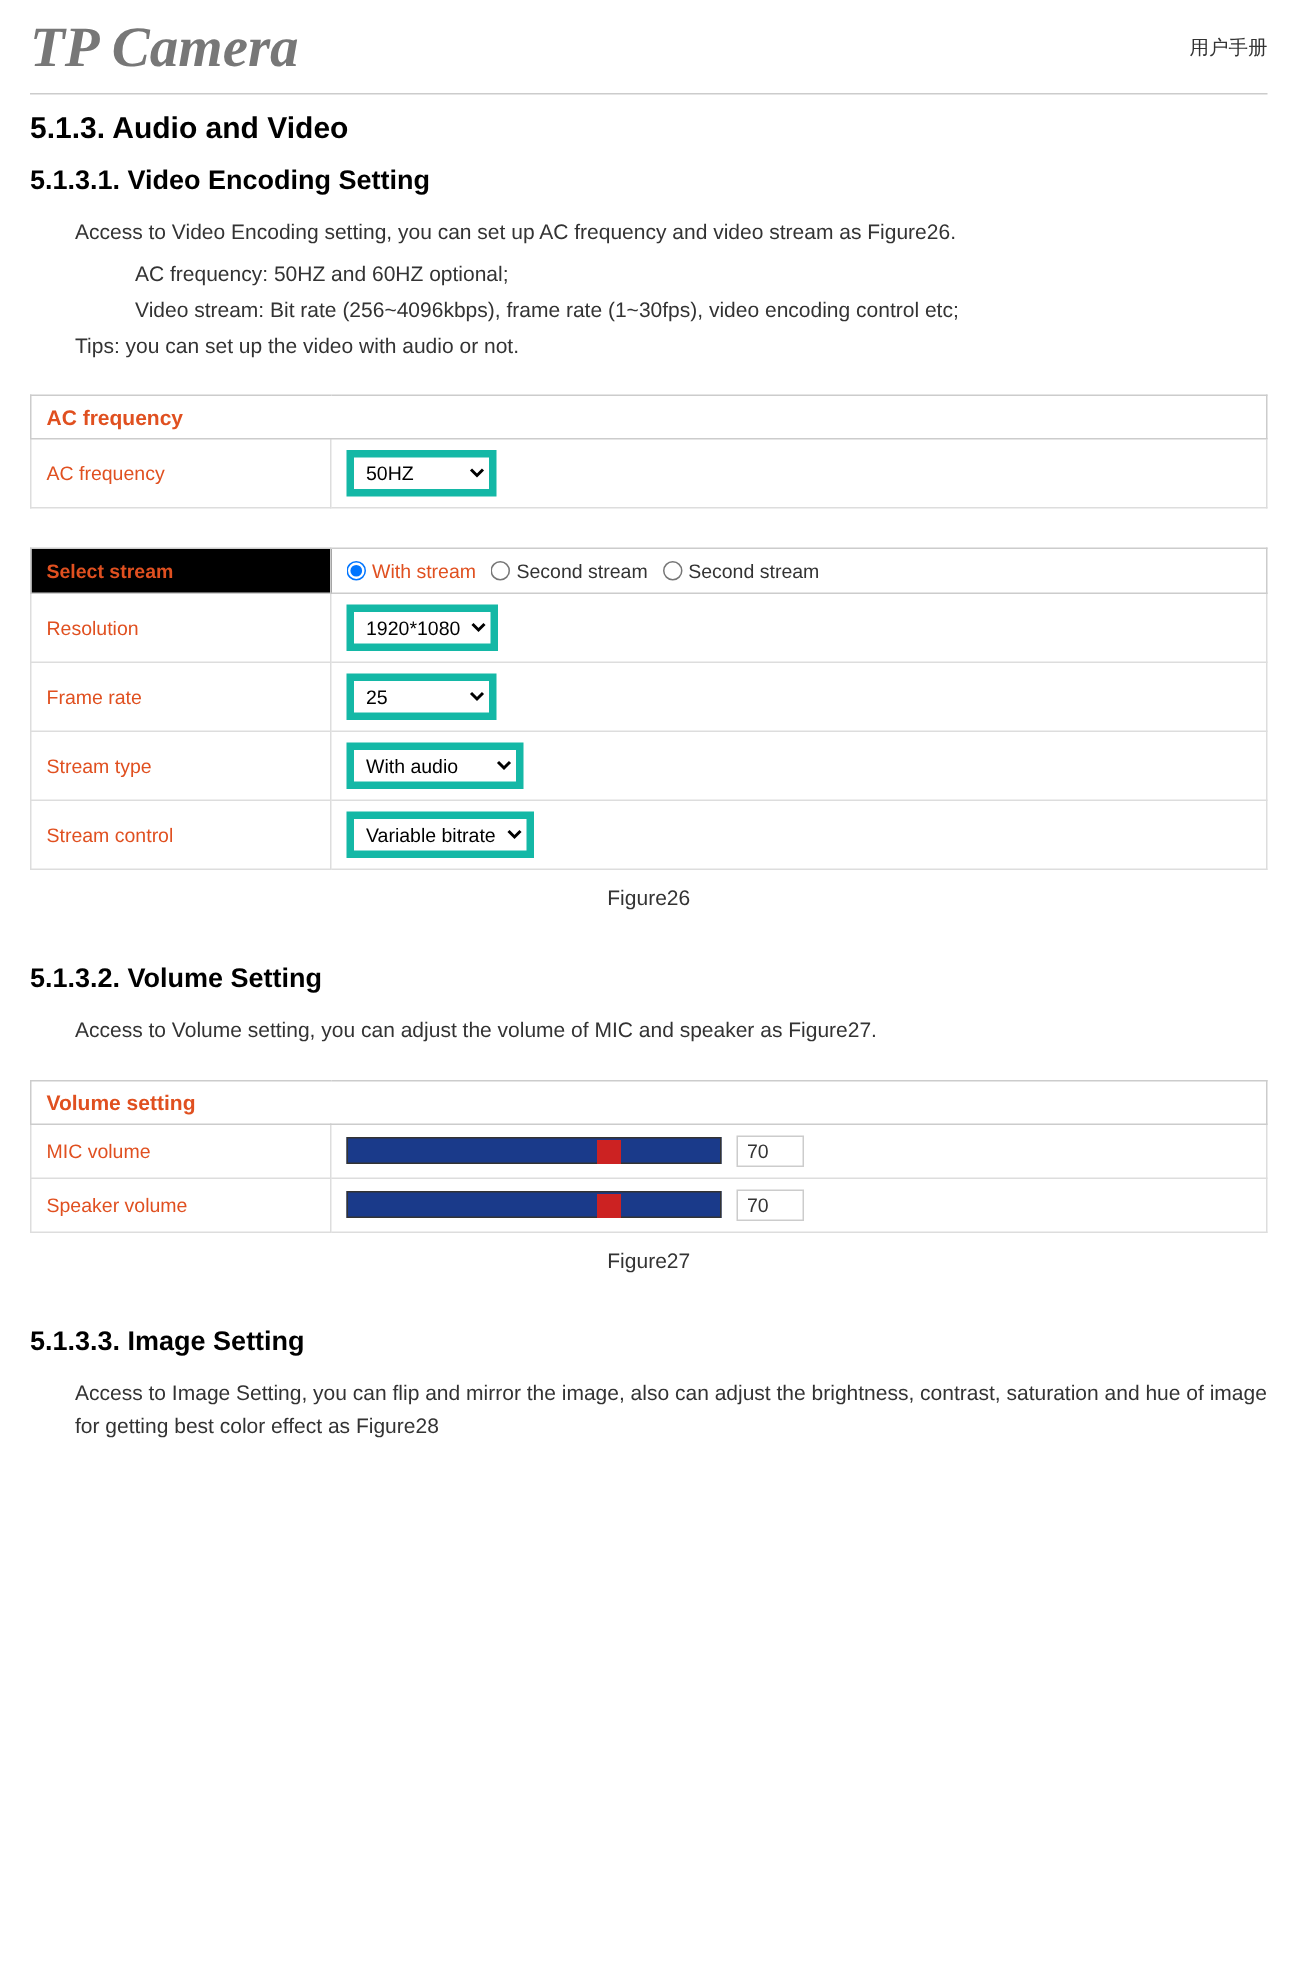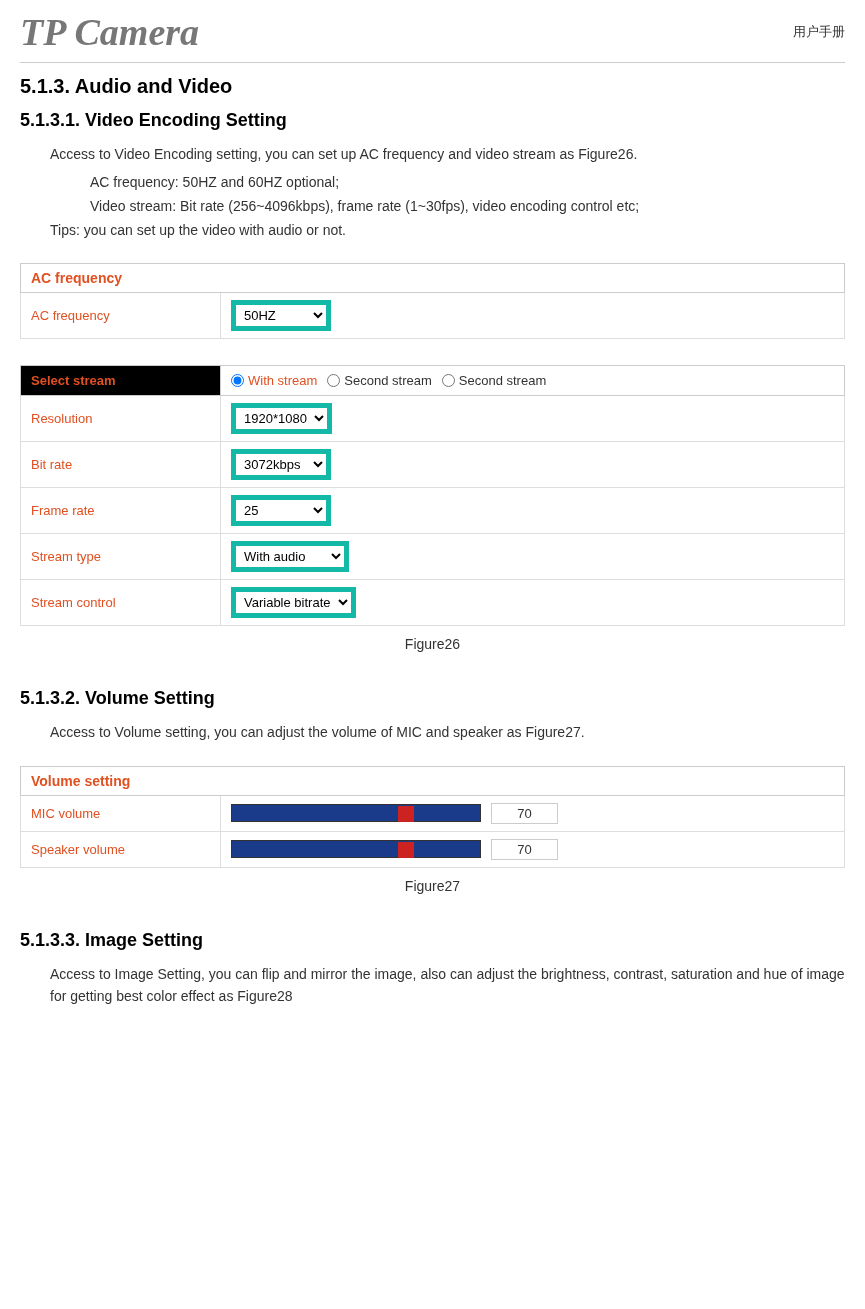--- a/index.html
+++ b/index.html
@@ -129,24 +129,23 @@
     .volume-thumb {
       position: absolute;
       width: 16px;
       height: 16px;
       background: #cc2222;
       top: 1px;
       left: calc(70% - 8px);
     }
     .volume-value {
       border: 1px solid #ccc;
-      padding: 2px 22px;
-      width: 67px;
-      font-size: 13px;
-      text-align: center;
+      padding: 2px 6px;
+      width: 45px;
+      font-size: 13px;
       background: #fff;
     }
   </style>
 </head>
 <body>
 
 
 
 
 <div class="header">
@@ -227,31 +226,20 @@
     <td class="label">Resolution</td>
     <td class="control">
       <select class="setting-select">
         <option>1920*1080</option>
         <option>1280*720</option>
         <option>640*480</option>
       </select>
     </td>
   </tr>
   <tr>
-    <td class="label">Bit rate</td>
-    <td class="control">
-      <select class="setting-select">
-        <option>3072kbps</option>
-        <option>2048kbps</option>
-        <option>1024kbps</option>
-        <option>512kbps</option>
-      </select>
-    </td>
-  </tr>
-  <tr>
     <td class="label">Frame rate</td>
     <td class="control">
       <select class="setting-select">
         <option>25</option>
         <option>15</option>
         <option>10</option>
         <option>5</option>
         <option>1</option>
       </select>
     </td>

